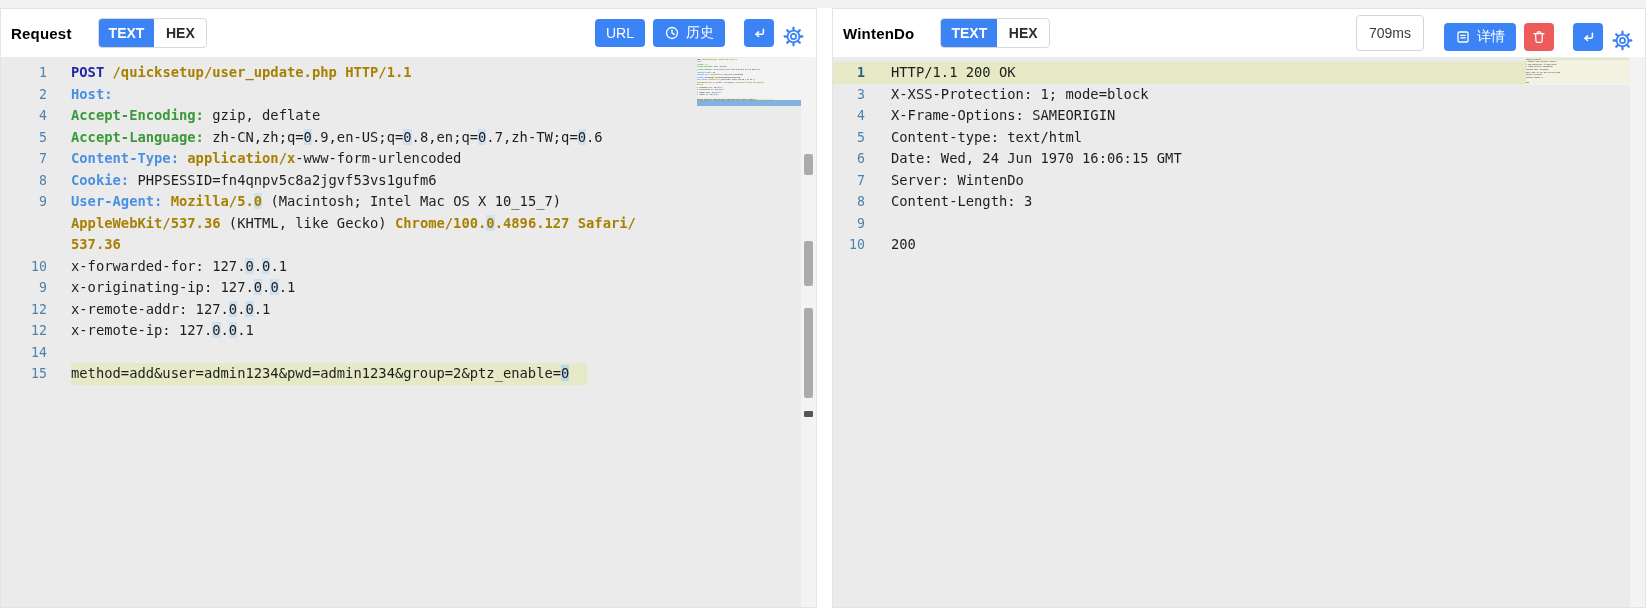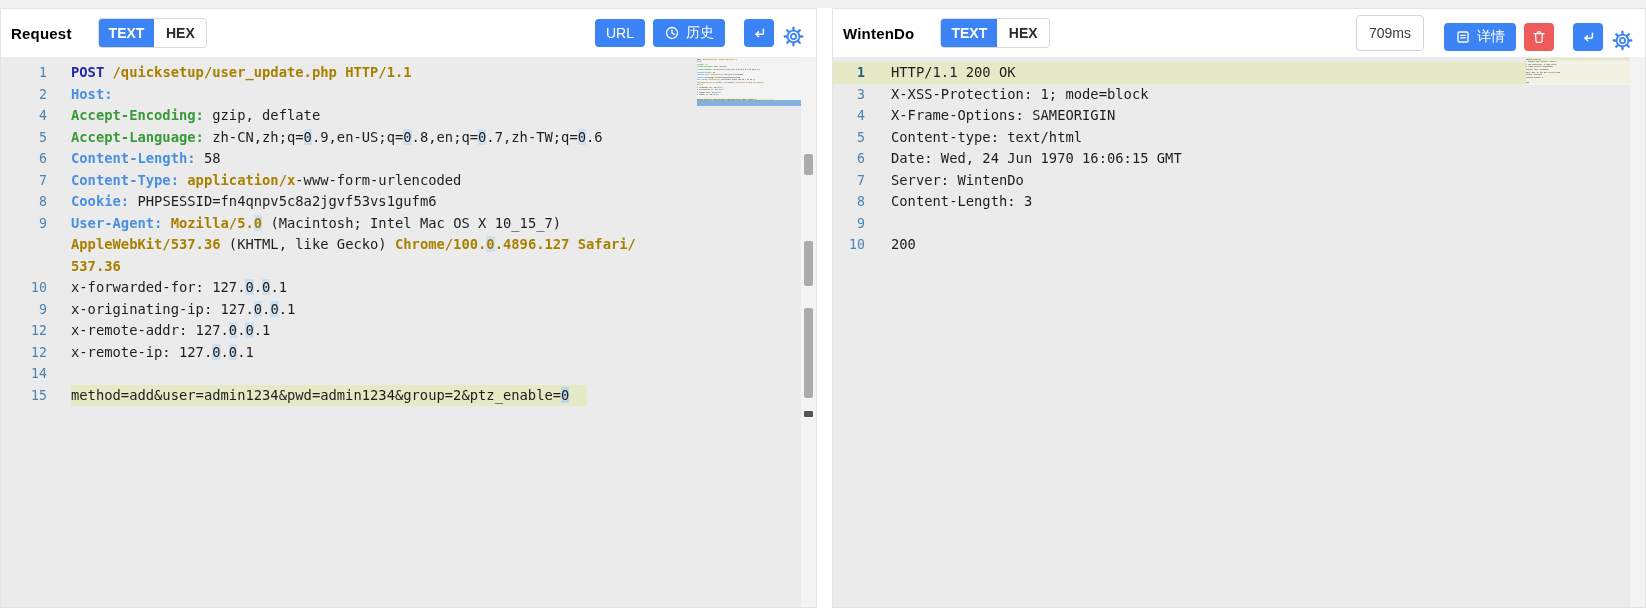--- a/index.html
+++ b/index.html
@@ -99,21 +99,20 @@
           </span>
       </button>
     </div>
   </div>
   <div class="code-area">
     <div class="code-lines">
         <div class="row"><span class="num">1</span><span class="tok-k">POST</span><span class="tok-p"> </span><span class="tok-v">/quicksetup/user_update.php HTTP/1.1</span></div>
         <div class="row"><span class="num">2</span><span class="tok-hb">Host:</span></div>
         <div class="row"><span class="num">4</span><span class="tok-hg">Accept-Encoding:</span><span class="tok-p"> gzip, deflate</span></div>
         <div class="row"><span class="num">5</span><span class="tok-hg">Accept-Language:</span><span class="tok-p"> zh-CN,zh;q=</span><span class="tok-z">0</span><span class="tok-p">.9,en-US;q=</span><span class="tok-z">0</span><span class="tok-p">.8,en;q=</span><span class="tok-z">0</span><span class="tok-p">.7,zh-TW;q=</span><span class="tok-z">0</span><span class="tok-p">.6</span></div>
-        <div class="row"><span class="num">6</span><span class="tok-hb">Content-Length:</span><span class="tok-p"> 58</span></div>
         <div class="row"><span class="num">7</span><span class="tok-hb">Content-Type:</span><span class="tok-p"> </span><span class="tok-v">application/x</span><span class="tok-p">-www-form-urlencoded</span></div>
         <div class="row"><span class="num">8</span><span class="tok-hb">Cookie:</span><span class="tok-p"> PHPSESSID=fn4qnpv5c8a2jgvf53vs1gufm6</span></div>
         <div class="row"><span class="num">9</span><span class="tok-hb">User-Agent:</span><span class="tok-p"> </span><span class="tok-v">Mozilla/5.</span><span class="tok-vz">0</span><span class="tok-p"> (Macintosh; Intel Mac OS X 10_15_7)</span></div>
         <div class="row"><span class="num"></span><span class="tok-v">AppleWebKit/537.36</span><span class="tok-p"> (KHTML, like Gecko) </span><span class="tok-v">Chrome/100.</span><span class="tok-vz">0</span><span class="tok-v">.4896.127 Safari/</span></div>
         <div class="row"><span class="num"></span><span class="tok-v">537.36</span></div>
         <div class="row"><span class="num">10</span><span class="tok-p">x-forwarded-for: 127.</span><span class="tok-z">0</span><span class="tok-p">.</span><span class="tok-z">0</span><span class="tok-p">.1</span></div>
         <div class="row"><span class="num">9</span><span class="tok-p">x-originating-ip: 127.</span><span class="tok-z">0</span><span class="tok-p">.</span><span class="tok-z">0</span><span class="tok-p">.1</span></div>
         <div class="row"><span class="num">12</span><span class="tok-p">x-remote-addr: 127.</span><span class="tok-z">0</span><span class="tok-p">.</span><span class="tok-z">0</span><span class="tok-p">.1</span></div>
         <div class="row"><span class="num">12</span><span class="tok-p">x-remote-ip: 127.</span><span class="tok-z">0</span><span class="tok-p">.</span><span class="tok-z">0</span><span class="tok-p">.1</span></div>
         <div class="row"><span class="num">14</span></div>

